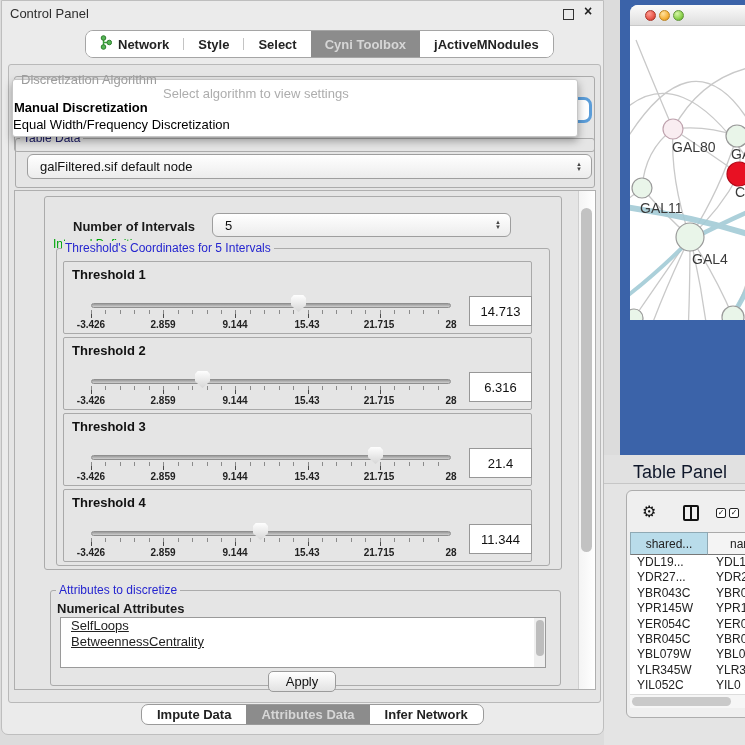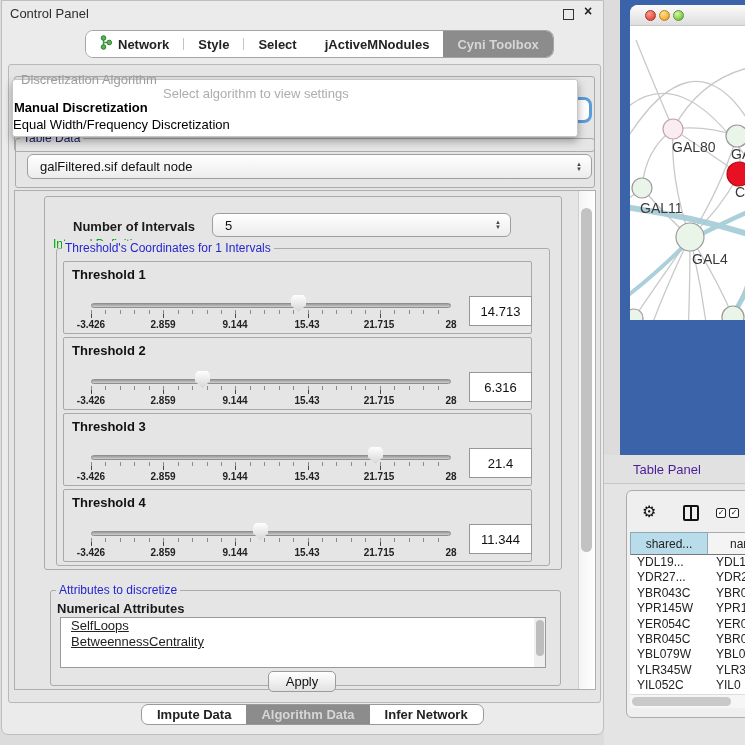--- a/index.html
+++ b/index.html
@@ -104,21 +104,21 @@
                 border-radius:8px 0 0 0; overflow:hidden; }
   .net-titlebar { position:absolute; left:0; top:0; width:115px; height:21px;
                   background:linear-gradient(#FBFBFB,#DEDEDE); border-bottom:1px solid #C9C9C9; }
   .light { position:absolute; top:5px; width:11px; height:11px; border-radius:50%; }
   .light.red { left:15px; background:radial-gradient(circle at 35% 30%, #FF9C92, #E9594C 60%, #B03024); border:0.5px solid #A8362B;}
   .light.yellow { left:29px; background:radial-gradient(circle at 35% 30%, #FFE2A0, #F6B23A 60%, #C8831B); border:0.5px solid #BB8322;}
   .light.green { left:43px; background:radial-gradient(circle at 35% 30%, #D6F5A8, #8BD14C 60%, #5A9C27); border:0.5px solid #61953C;}
   .net-canvas { position:absolute; left:0; top:21px; width:115px; height:394px; overflow:hidden; }
 
   .tp-bar { left:604px; top:455px; width:141px; height:29px; background:#E1E1E1; border-bottom:1px solid #C6C6C6; }
-  .tp-title { left:633px; top:462px; font-size:13px; color:#4c1d95; }
+  .tp-title { left:633px; top:462px; font-size:18px; color:#0f172a; }
   .tp-card { left:626px; top:490px; width:130px; height:228px; background:#EFEFEF;
              border:1px solid #ADADAD; border-radius:6px 0 0 6px; }
   .gear { left:642px; top:502px; font-size:16px; color:#111; }
   .colsplit-icon { left:683px; top:505px; width:16px; height:16px; border:2px solid #111; border-radius:2px; }
   .colsplit-icon::after { content:""; position:absolute; left:5px; top:0; width:2px; height:12px; background:#111; }
   .cbx { position:absolute; width:10px; height:10px; border:1.5px solid #222; border-radius:2px;
          font-size:8px; line-height:8px; text-align:center; color:#111; background:#fff; }
   .tp-table { left:630px; top:532px; width:115px; height:162px; background:#fff; overflow:hidden; }
   .tp-header { position:absolute; left:0; top:0; height:23px; display:flex; }
   .tp-h1 { width:78px; background:#B9DCEA; border:1px solid #8FA9B4; border-bottom:1px solid #777;
@@ -158,25 +158,25 @@
       <span>Network</span>
     </div>
     <div class="tabsep"></div>
     <div class="tab">
       <span>Style</span>
     </div>
     <div class="tabsep"></div>
     <div class="tab">
       <span>Select</span>
     </div>
+    <div class="tab sel">
+      <span>Cyni Toolbox</span>
+    </div>
     <div class="tab">
       <span>jActiveMNodules</span>
-    </div>
-    <div class="tab sel">
-      <span>Cyni Toolbox</span>
     </div>
   </div>
 
   <div class="abs main-panel"></div>
 
   <div class="groupbox" style="left:14px; top:76px; width:581px; height:76px;"></div>
   <div class="combo-focus" style="left:28px; top:97px; width:564px; height:26px;"></div>
 
   <div class="groupbox" style="left:15px; top:138px; width:580px; height:50px;"></div>
   <span class="grouplab lab-navy" style="left:20px; top:131px;">Table Data</span>
@@ -198,21 +198,21 @@
   <span class="abs" style="left:73px; top:219px; font-size:13px; font-weight:bold;">Number of Intervals</span>
   <div class="combo" style="left:212px; top:213px; width:299px; height:24px;">
     <span>5</span>
     <span class="spin">
       <span>▲</span>
       <span>▼</span>
     </span>
   </div>
 
   <div class="groupbox" style="left:56px; top:248px; width:494px; height:318px;"></div>
-  <span class="grouplab lab-blue" style="left:62px; top:241px;">Threshold's Coordinates for 1 Intervals</span>
+  <span class="grouplab lab-blue" style="left:62px; top:241px;">Threshold's Coordinates for 5 Intervals</span>
 
   <div class="thr" style="top:261px;">
     <span class="thr-label">Threshold 1</span>
     <div class="thr-track"></div>
     <div class="thr-thumb" style="left:227px;"></div>
     <div class="thr-ticks"></div>
     <span class="tick-lab" style="left:27px;">-3.426</span>
     <span class="tick-lab" style="left:99px;">2.859</span>
     <span class="tick-lab" style="left:171px;">9.144</span>
     <span class="tick-lab" style="left:243px;">15.43</span>
@@ -273,21 +273,21 @@
   <div class="abs attr-scroll"></div>
   <div class="abs attr-thumb"></div>
 
   <div class="abs apply-btn">Apply</div>
 
   <div class="abs btabbar">
     <div class="btab">
       <span>Impute Data</span>
     </div>
     <div class="btab sel">
-      <span>Algorithm Data</span>
+      <span>Attributes Data</span>
     </div>
     <div class="btab">
       <span>Infer Network</span>
     </div>
   </div>
 
   <div class="abs popup"></div>
   <span class="abs popup-placeholder">Select algorithm to view settings</span>
   <span class="abs popup-opt1">Manual Discretization</span>
   <span class="abs popup-opt2">Equal Width/Frequency Discretization</span>

